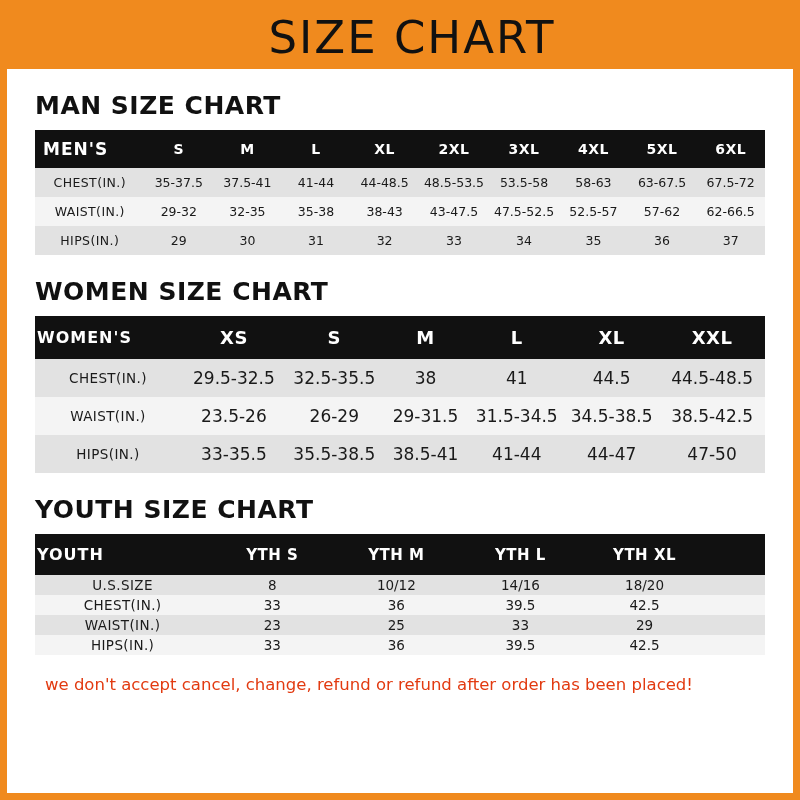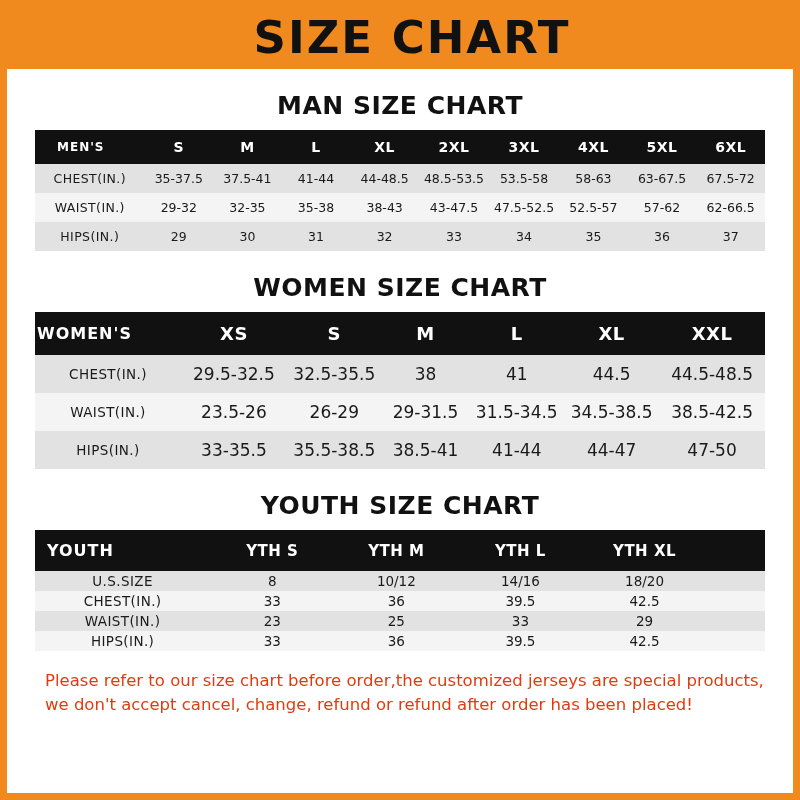--- a/index.html
+++ b/index.html
@@ -24,32 +24,31 @@
   .banner {
     background: #f08a1e;
     height: 63px;
     display: flex;
     align-items: center;
     justify-content: center;
     margin: -1px -1px 0 -1px;
   }
   .banner-title {
     font-family: "DejaVu Sans", sans-serif;
-    font-weight: bold;
+    font-weight: normal;
     font-size: 45px;
     letter-spacing: 2px;
     color: #111111;
     line-height: 1;
     margin-left: 24px;
   }
   .content {
     padding: 0 28px;
   }
   .section-title {
-    text-align: center;
     font-family: "DejaVu Sans", sans-serif;
     font-weight: bold;
     font-size: 25px;
     letter-spacing: 0.5px;
     color: #111111;
     margin: 22px 0 10px 0;
   }
   table {
     width: 100%;
     border-collapse: collapse;
@@ -59,22 +58,22 @@
     background: #111111;
     color: #ffffff;
     font-weight: bold;
     font-size: 14px;
     padding: 9px 2px;
     text-align: center;
     letter-spacing: 0.5px;
   }
   thead th.rowlabel {
     text-align: left;
-    padding-left: 22px;
-    font-size: 12px;
+    padding-left: 8px;
+    font-size: 17px;
     letter-spacing: 1px;
   }
   tbody td {
     text-align: center;
     font-size: 12.5px;
     color: #1a1a1a;
     padding: 7px 2px;
   }
   tbody td.rowlabel {
     font-size: 12.5px;
@@ -83,21 +82,21 @@
   }
   tbody tr.odd td { background: #e2e2e2; }
   tbody tr.even td { background: #f4f4f4; }
 
   
   .women thead th { font-size: 18px; padding: 11px 2px; }
   .women thead th.rowlabel { font-size: 16px; }
   .women tbody td { font-size: 17px; padding: 9px 2px; }
   .women tbody td.rowlabel { font-size: 13.5px; }
 
-  .youth thead th { font-size: 15px; padding: 11px 12px; }
+  .youth thead th { font-size: 15px; padding: 11px 2px; }
   .youth thead th.rowlabel { font-size: 16px; }
   .youth tbody td { font-size: 13.5px; padding: 2px 2px; }
   .youth tbody td.rowlabel { font-size: 13.5px; }
 
   .notice {
     margin: 18px 10px 0 10px;
     color: #e23a10;
     font-size: 16.5px;
     line-height: 1.45;
     text-align: left;
@@ -287,18 +286,17 @@
           <td>33</td>
           <td>36</td>
           <td>39.5</td>
           <td>42.5</td>
           <td></td>
         </tr>
       </tbody>
     </table>
 
     <div class="notice">
-      <div>Please refer to our size chart before order,the customized jerseys are special products,</div>
       <div>we don't accept cancel, change, refund or refund after order has been placed!</div>
     </div>
 
   </div>
 </div>
 
 </body></html>

